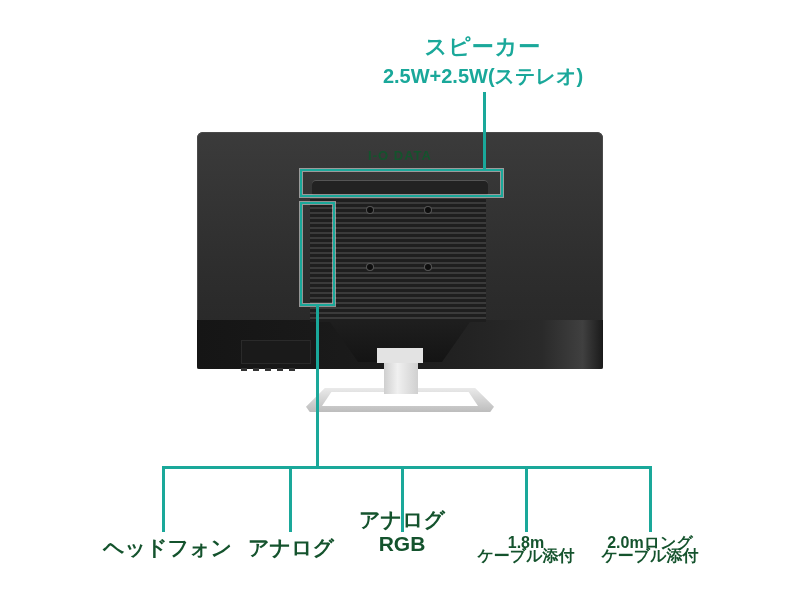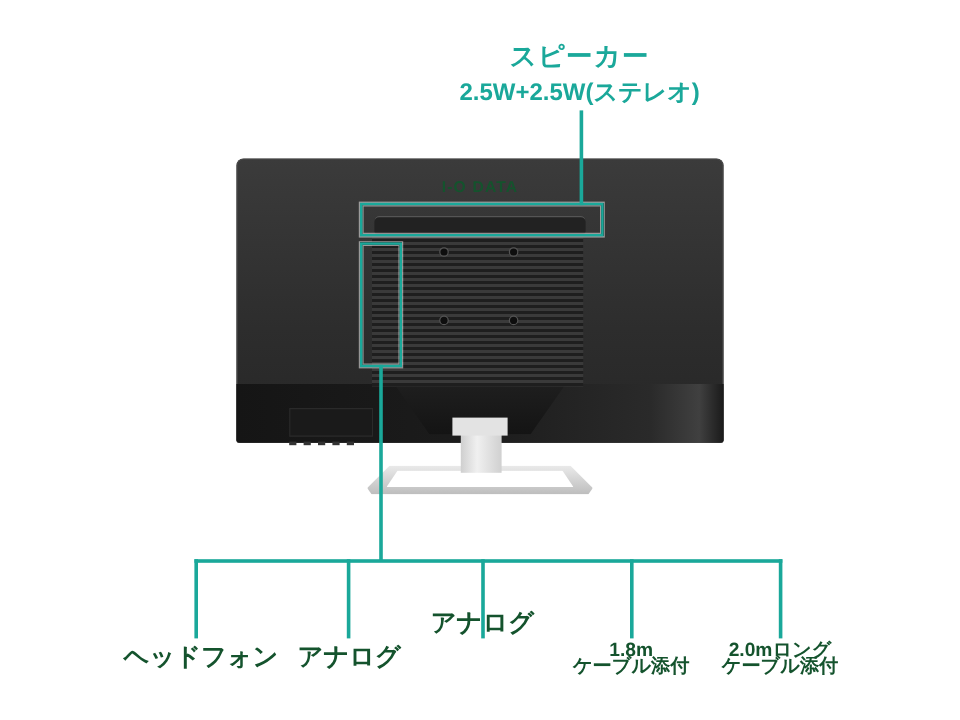--- a/index.html
+++ b/index.html
@@ -110,20 +110,21 @@
 <div class="line" style="left:649px;top:466px;width:3px;height:66px;"></div>
 
 <div class="lbl" style="left:103px;top:536px;width:120px;">
   <div class="main">ヘッドフォン</div>
 </div>
 <div class="lbl" style="left:231px;top:536px;width:120px;">
   <div class="main">アナログ</div>
 </div>
 <div class="lbl" style="left:342px;top:508px;width:120px;">
   <div class="main">アナログ</div>
+  <div class="main">RGB</div>
 </div>
 <div class="lbl" style="left:456px;top:536px;width:140px;">
   <div class="sub">1.8m</div>
   <div class="sub">ケーブル添付</div>
 </div>
 <div class="lbl" style="left:590px;top:536px;width:120px;">
   <div class="sub">2.0mロング</div>
   <div class="sub">ケーブル添付</div>
 </div>
 

